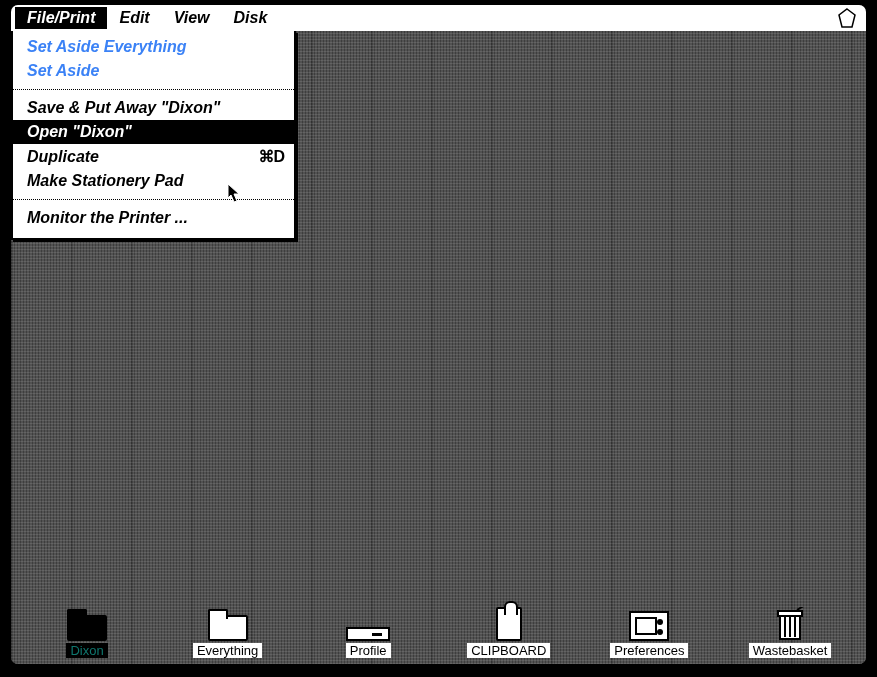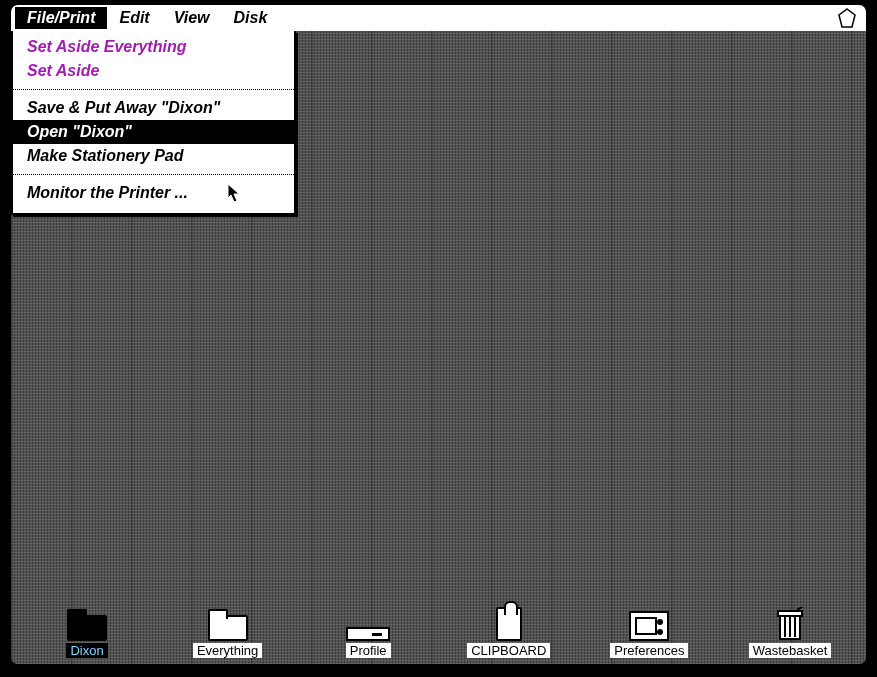--- a/index.html
+++ b/index.html
@@ -76,21 +76,21 @@
       padding: 3px 10px 3px 14px;
       font-style: italic;
       cursor: default;
     }
     .menu-item .label { flex: 1; }
     .menu-item .shortcut {
       font-style: normal;
       font-weight: bold;
       letter-spacing: -1px;
     }
-    .menu-item.disabled { color: #a21caf; }
+    .menu-item.disabled { color: #3b82f6; }
     .menu-item.highlight { background: #000; color: #fff; }
     .menu-sep {
       margin: 6px 0;
       height: 0;
       border-top: 1px dotted #000;
     }
 
     
     .cursor {
       position: absolute;
@@ -120,21 +120,21 @@
       width: 48px; height: 36px;
       display: flex; align-items: flex-end; justify-content: center;
     }
     .desktop-icon .caption {
       margin-top: 2px;
       padding: 0 4px;
       background: #fff;
       color: #000;
       white-space: nowrap;
     }
-    .desktop-icon.selected .caption { background: #000; color: #7dd3fc; }
+    .desktop-icon.selected .caption { background: #000; color: #0f766e; }
 
     
     .folder {
       width: 40px; height: 26px;
       background: #fff;
       border: 2px solid #000;
       border-radius: 0 2px 2px 2px;
       position: relative;
     }
     .folder::before {
@@ -271,20 +271,24 @@
       <span class="label">Set Aside</span>
     </div>
     <div class="menu-sep"></div>
     <div class="menu-item">
       <span class="label">Save &amp; Put Away "Dixon"</span>
     </div>
     <div class="menu-item highlight">
       <span class="label">Open "Dixon"</span>
     </div>
     <div class="menu-item">
+      <span class="label">Duplicate</span>
+      <span class="shortcut">⌘D</span>
+    </div>
+    <div class="menu-item">
       <span class="label">Make Stationery Pad</span>
     </div>
     <div class="menu-sep"></div>
     <div class="menu-item">
       <span class="label">Monitor the Printer ...</span>
     </div>
   </div>
 
   <div class="cursor" style="left:216px; top:178px;">
     <svg viewBox="0 0 14 20" width="14" height="20">

